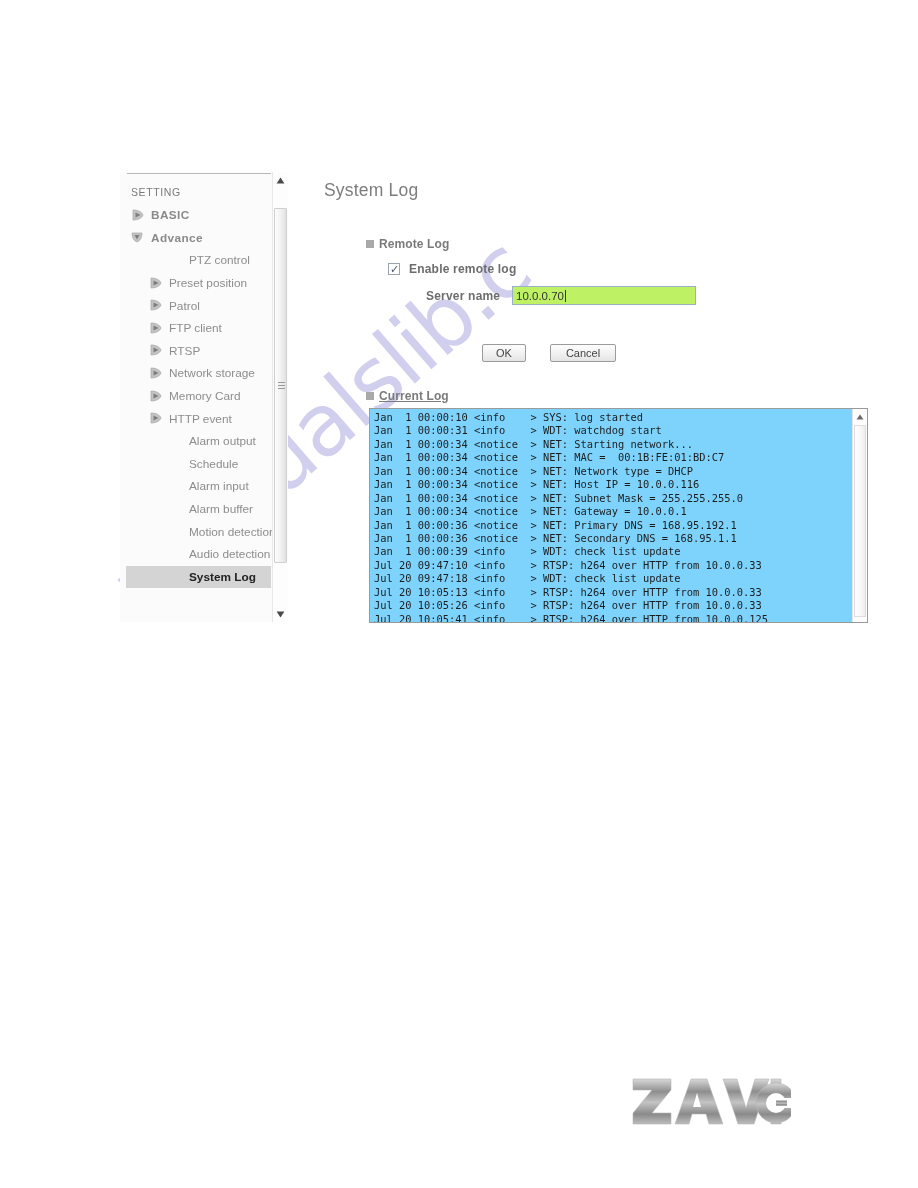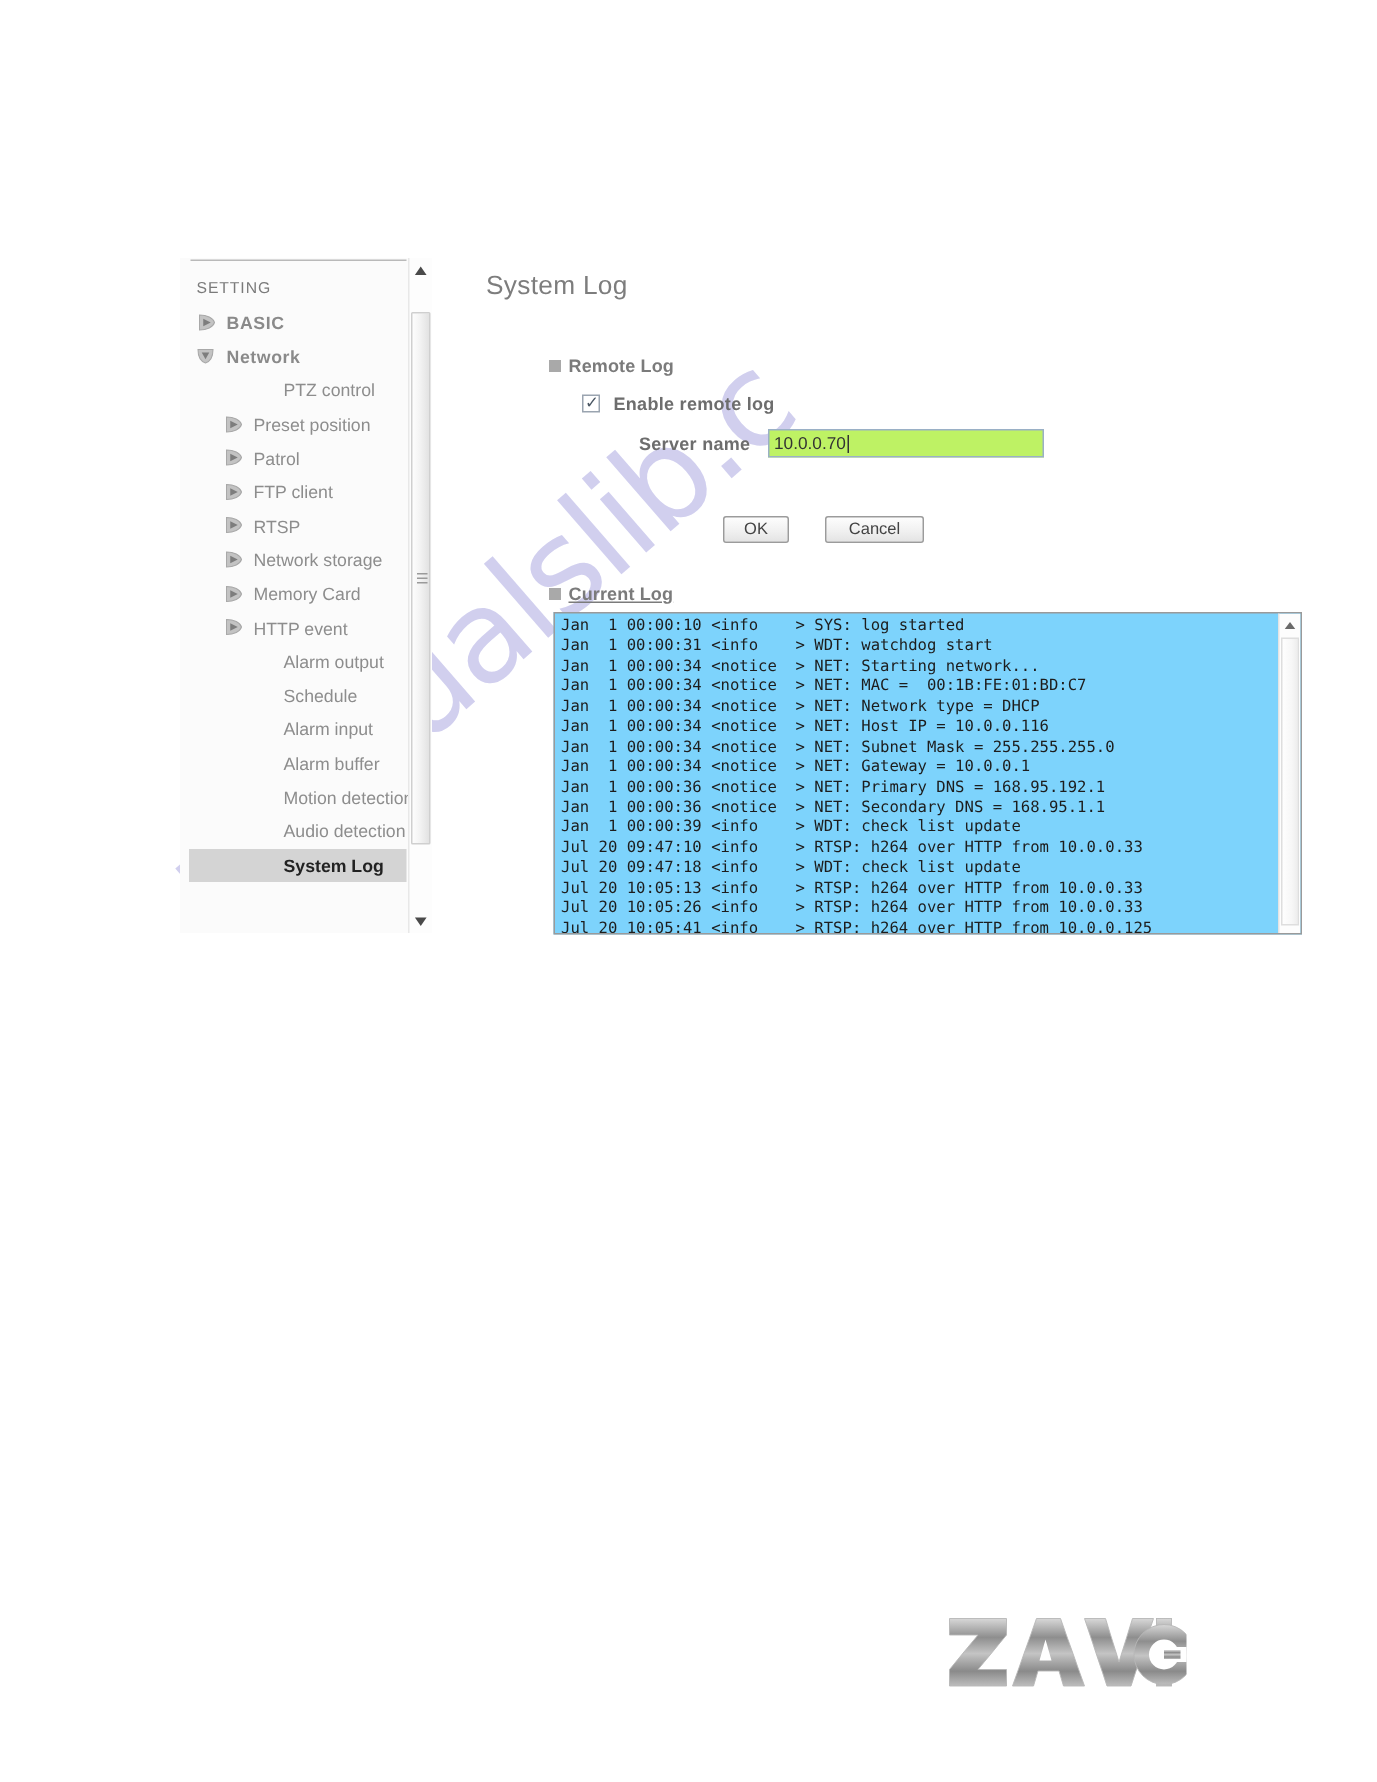--- a/index.html
+++ b/index.html
@@ -331,21 +331,21 @@
             </span>
             <span class="label">BASIC</span>
           </div>
           <div class="nav-item lvl0">
             <span class="arrow">
               <svg width="14" height="12" viewBox="0 0 14 12">
                 <path d="M1,2 C1,7 3,10 6,11 C9,10 11,7 11,2 Z" fill="#c3c3c3" stroke="#a8a8a8" stroke-width="0.7"></path>
                 <polygon points="3.5,4 8.5,4 6,8.5" fill="#7d7d7d"></polygon>
               </svg>
             </span>
-            <span class="label">Network</span>
+            <span class="label">Advance</span>
           </div>
           <div class="nav-item lvl2 noarrow">
             <span class="arrow"></span>
             <span class="label">PTZ control</span>
           </div>
           <div class="nav-item lvl1">
             <span class="arrow">
               <svg width="14" height="12" viewBox="0 0 14 12">
                 <path d="M2,1 C7,1 11,3 12,6 C11,9 7,11 2,11 Z" fill="#c3c3c3" stroke="#a8a8a8" stroke-width="0.7"></path>
                 <polygon points="4.5,3.5 9.5,6 4.5,8.5" fill="#7d7d7d"></polygon>

